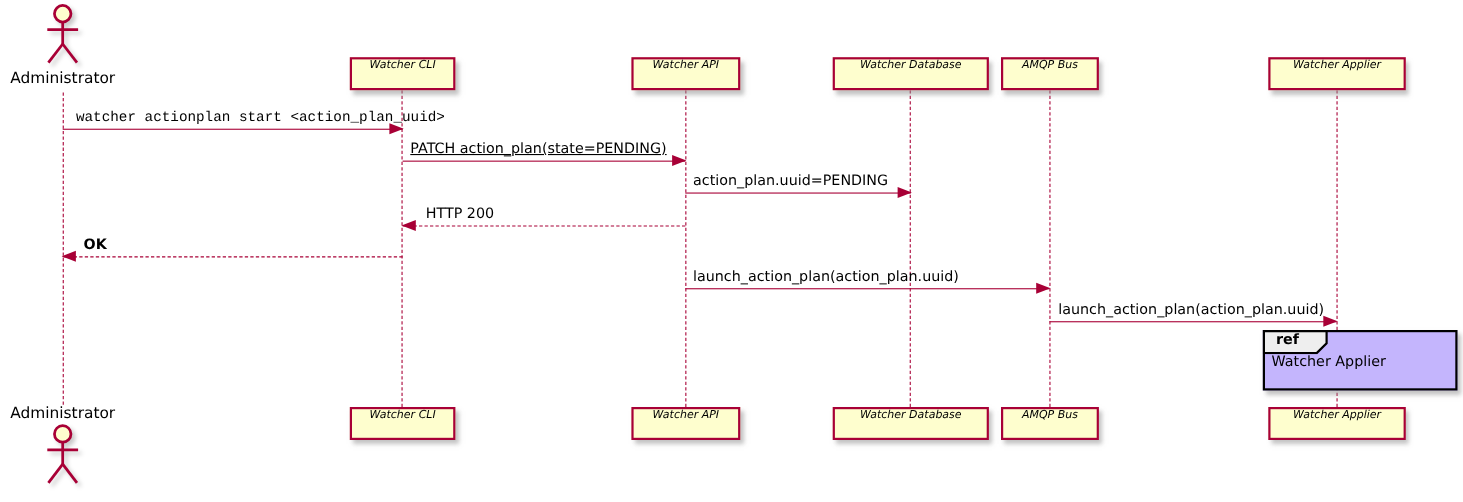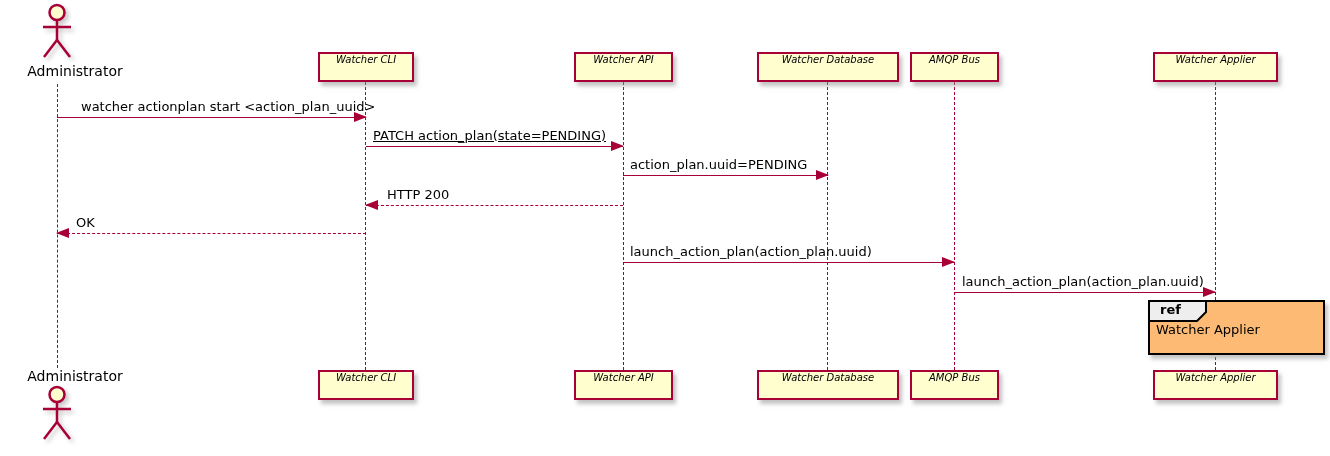--- a/index.html
+++ b/index.html
@@ -13,32 +13,32 @@
   .pbox{
     position:absolute;box-sizing:border-box;height:30px;
     background:#FEFECE;border:2px solid #A80036;
     box-shadow:3px 4px 4px rgba(145,145,145,0.55);
     display:flex;align-items:flex-start;justify-content:center;
     font-size:10px;white-space:nowrap;z-index:3;font-style:italic;
   }
   
   .actor-figure{position:absolute;z-index:3;}
   .actor-figure svg{filter:drop-shadow(3px 3px 2px #c9c9c9);}
-  .actor-label{position:absolute;width:114px;text-align:center;font-size:14px;z-index:3;white-space:nowrap;padding-left:18px;}
+  .actor-label{position:absolute;width:114px;text-align:center;font-size:14px;z-index:3;white-space:nowrap;}
   
   .msg{position:absolute;height:0;z-index:2;}
   .msg-line{position:absolute;left:0;right:0;top:0;border-top:1px solid #A80036;}
   .msg-line.dashed{border-top-style:dashed;}
   .msg-label{position:absolute;bottom:3px;font-size:13px;white-space:nowrap;}
   .arrowhead{position:absolute;width:0;height:0;top:-5px;}
   .arrowhead.right{right:-1px;border-top:5px solid transparent;border-bottom:5px solid transparent;border-left:13px solid #A80036;}
   .arrowhead.left{left:-1px;border-top:5px solid transparent;border-bottom:5px solid transparent;border-right:13px solid #A80036;}
   
   .ref-box{
-    position:absolute;box-sizing:border-box;background:#fdba74;border:2px solid #000;
+    position:absolute;box-sizing:border-box;background:#c4b5fd;border:2px solid #000;
     box-shadow:3px 4px 4px rgba(145,145,145,0.55);z-index:4;
   }
   .ref-tab{position:absolute;left:-2px;top:-2px;}
   .ref-keyword{position:absolute;left:10px;top:0px;font-size:13px;font-weight:bold;z-index:5;}
   .ref-body{position:absolute;left:6px;top:20px;font-size:13px;line-height:16px;white-space:nowrap;}
 </style>
 </head>
 <body>
 
 <div id="stage">
@@ -98,21 +98,21 @@
       <span>Watcher Database</span>
     </div>
   <div class="pbox" style="left:910px;top:370px;width:89px;">
       <span>AMQP Bus</span>
     </div>
   <div class="pbox" style="left:1153px;top:370px;width:125px;">
       <span>Watcher Applier</span>
     </div>
 
   <div class="msg" style="left:57px;top:117px;width:309px;">
-    <span class="msg-label" style="left:24px;">watcher actionplan start &lt;action_plan_uuid&gt;</span>
+    <span class="msg-label" style="left:12px;font-family:Liberation Mono, monospace;">watcher actionplan start &lt;action_plan_uuid&gt;</span>
     <div class="msg-line"></div>
     <div class="arrowhead right"></div>
   </div>
 
   <div class="msg" style="left:366px;top:146px;width:257px;">
     <span class="msg-label" style="left:7px;text-decoration:underline;">PATCH action_plan(state=PENDING)</span>
     <div class="msg-line"></div>
     <div class="arrowhead right"></div>
   </div>
 
@@ -122,21 +122,21 @@
     <div class="arrowhead right"></div>
   </div>
 
   <div class="msg" style="left:366px;top:205px;width:257px;">
     <span class="msg-label" style="left:21px;margin-top:44px;">HTTP 200</span>
     <div class="msg-line dashed"></div>
     <div class="arrowhead left"></div>
   </div>
 
   <div class="msg" style="left:57px;top:233px;width:309px;">
-    <span class="msg-label" style="left:19px;">OK</span>
+    <span class="msg-label" style="left:19px;font-weight:bold;">OK</span>
     <div class="msg-line dashed"></div>
     <div class="arrowhead left"></div>
   </div>
 
   <div class="msg" style="left:623px;top:262px;width:331px;">
     <span class="msg-label" style="left:7px;">launch_action_plan(action_plan.uuid)</span>
     <div class="msg-line"></div>
     <div class="arrowhead right"></div>
   </div>
 

